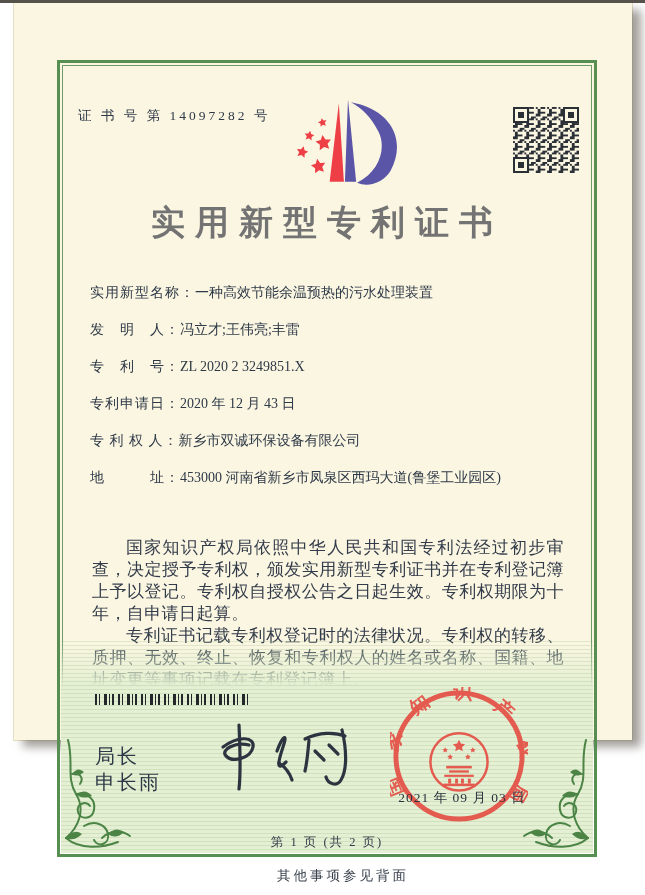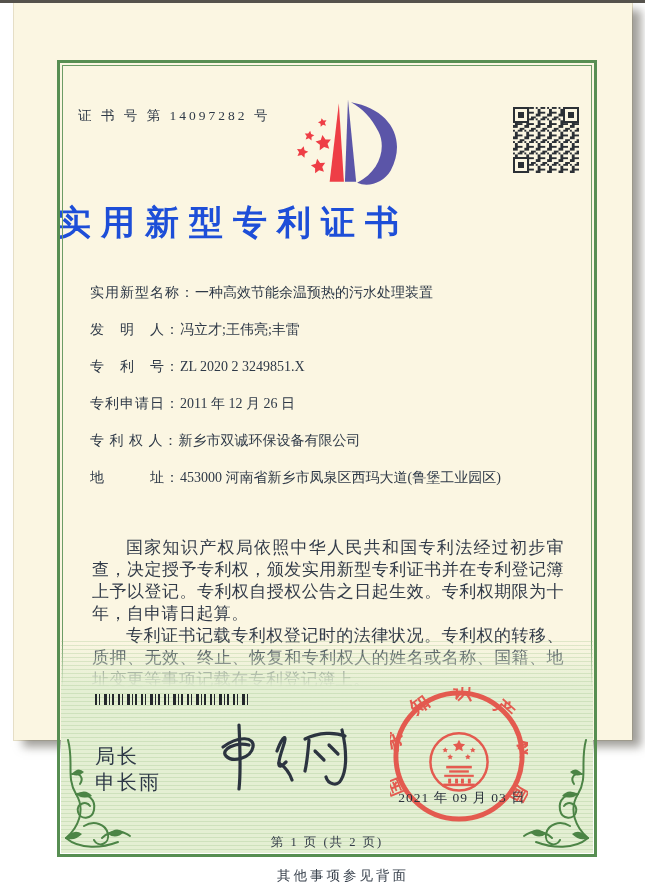--- a/index.html
+++ b/index.html
@@ -28,22 +28,22 @@
     position:absolute; left:1px; right:1px; bottom:1px; height:212px;
     background:
       repeating-linear-gradient(180deg, rgba(150,190,130,.28) 0 1px, rgba(255,255,255,0) 1px 4px),
       linear-gradient(180deg, rgba(228,239,211,0) 0, #e4efd3 46px, #e4efd3 100%);
   }
   .cert-no { position:absolute; left:64px; top:104px; font-size:13.5px; letter-spacing:3px; color:#2e3947; }
   .logo { position:absolute; left:279px; top:84px; width:112px; height:114px; }
   .qr { position:absolute; left:499px; top:104px; width:66px; height:66px; }
   .title {
     position:absolute; left:43px; top:197px; width:540px;
-    font-size:34px; font-weight:600;
-    letter-spacing:10px; color:#1d4ed8;
+    text-align:center; font-size:34px; font-weight:600;
+    letter-spacing:10px; color:#737373;
   }
   .fields { position:absolute; left:76px; top:281px; width:480px; }
   .field-row { position:relative; height:14px; margin-bottom:23px; font-size:14px; color:#2e3947; white-space:nowrap; }
   .field-row .lbl { letter-spacing:1px; }
   .pair2 { position:absolute; left:262px; top:0; }
   .paras { position:absolute; left:78px; top:534px; width:472px; font-size:17px; line-height:22px; color:#323b49; letter-spacing:.4px; text-align:justify; }
   .paras p { text-indent:2em; }
   .barcode {
     position:absolute; left:81px; top:691px; width:153px; height:11px;
     background:repeating-linear-gradient(90deg,
@@ -116,21 +116,21 @@
     <div class="field-row">
       <span class="lbl">实用新型名称：</span><span>一种高效节能余温预热的污水处理装置</span>
     </div>
     <div class="field-row">
       <span class="lbl">发　明　人：</span><span>冯立才;王伟亮;丰雷</span>
     </div>
     <div class="field-row">
       <span class="lbl">专　利　号：</span><span>ZL 2020 2 3249851.X</span>
     </div>
     <div class="field-row">
-      <span class="lbl">专利申请日：</span><span>2011 年 12 月 26 日</span>
+      <span class="lbl">专利申请日：</span><span>2020 年 12 月 43 日</span>
     </div>
     <div class="field-row">
       <span class="lbl">专 利 权 人：</span><span>新乡市双诚环保设备有限公司</span>
     </div>
     <div class="field-row">
       <span class="lbl">地　　　址：</span><span>453000 河南省新乡市凤泉区西玛大道(鲁堡工业园区)</span>
     </div>
   </div>
 
   <div class="paras">

